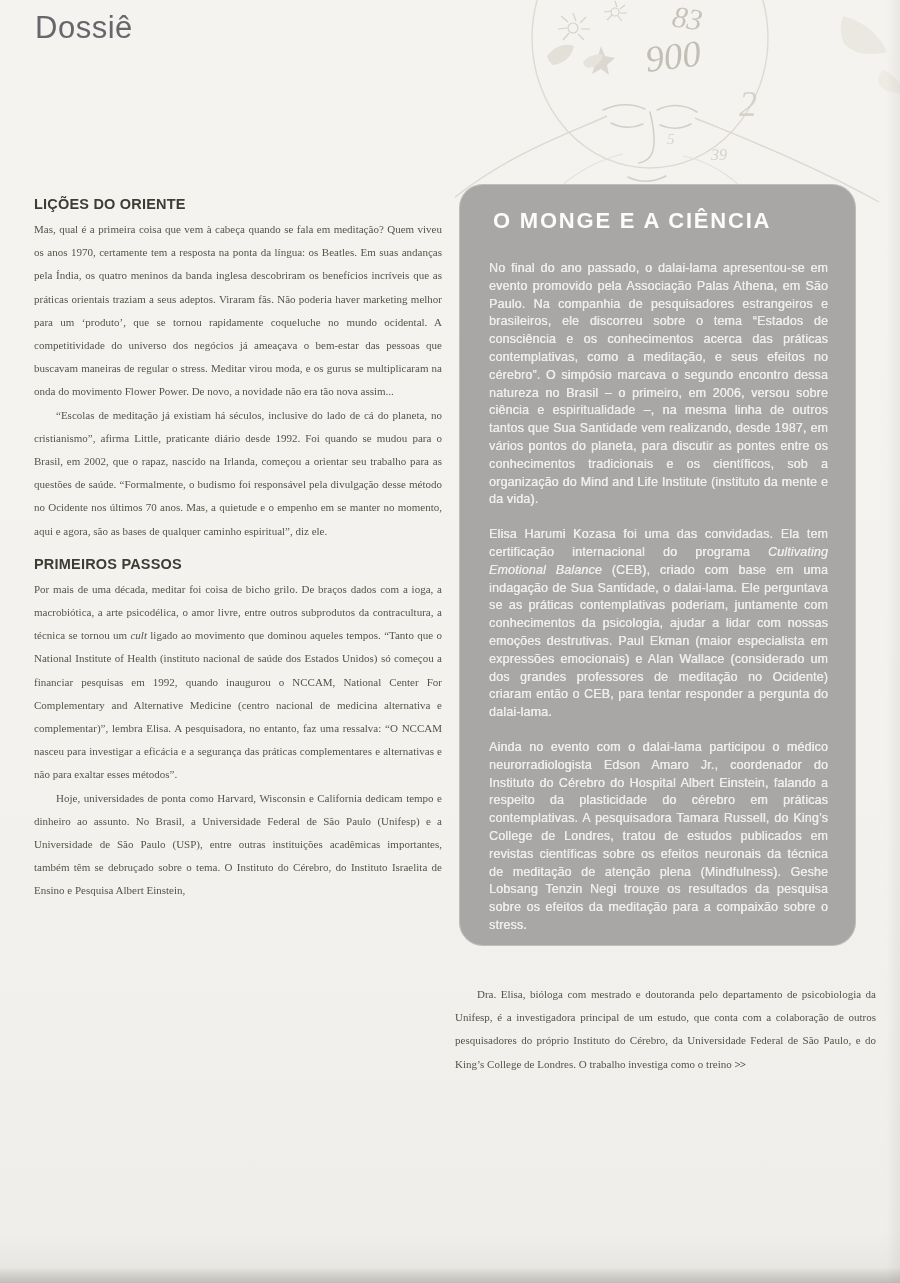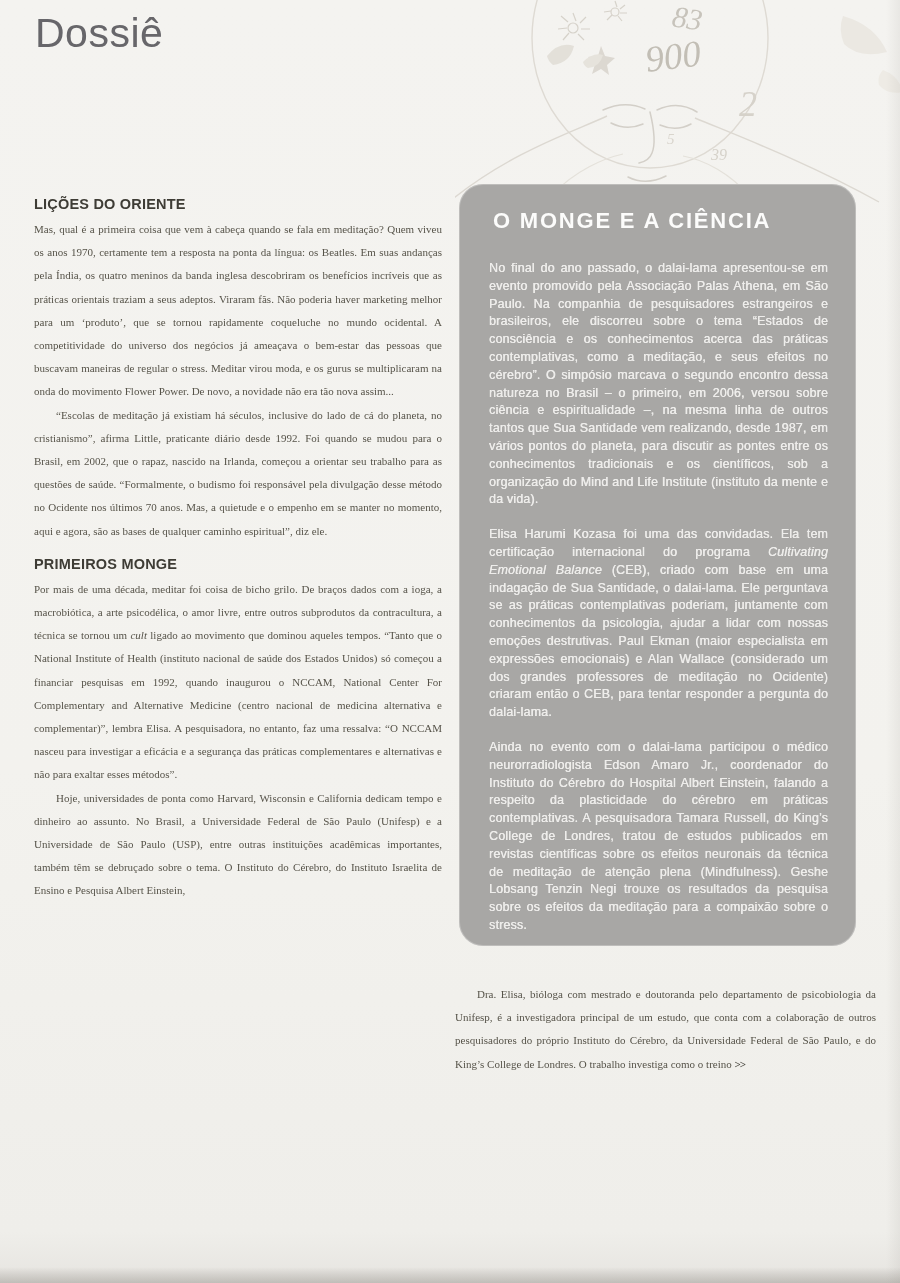--- a/index.html
+++ b/index.html
@@ -11,21 +11,21 @@
     font-family: "Liberation Sans", sans-serif;
     overflow: hidden;
     color: #565349;
   }
   .bg-illustration {
     position: absolute; left: 455px; top: 0; width: 445px; height: 205px;
     z-index: 0; pointer-events: none;
   }
   .kicker {
     position: absolute; left: 35px; top: 10px;
-    font-size: 41px; letter-spacing: 0.5px; color: #67666a;
+    font-size: 31px; letter-spacing: 0.5px; color: #67666a;
     z-index: 2;
   }
   .left-col { position: absolute; left: 34px; top: 188px; width: 408px; z-index: 2; }
   .right-col { position: absolute; left: 455px; top: 983px; width: 421px; z-index: 2; }
   h3.section-heading {
     font-family: "Liberation Sans", sans-serif;
     font-size: 14.5px; font-weight: bold; color: #3e3c35;
     letter-spacing: 0.2px; margin: 8px 0 6px 0;
   }
   h3.mt { margin-top: 13px; }
@@ -122,21 +122,21 @@
     <path d="M 428 70 q 16 6 20 22 q -16 3 -24 -7 q -2 -9 4 -15 z" fill="#eeebe5"></path>
   </svg>
 
   <div class="kicker">Dossiê</div>
 
   <div class="left-col">
     <h3 class="section-heading">LIÇÕES DO ORIENTE</h3>
     <p class="serif">Mas, qual é a primeira coisa que vem à cabeça quando se fala em meditação? Quem viveu os anos 1970, certamente tem a resposta na ponta da língua: os Beatles. Em suas andanças pela Índia, os quatro meninos da banda inglesa descobriram os benefícios incríveis que as práticas orientais traziam a seus adeptos. Viraram fãs. Não poderia haver marketing melhor para um ‘produto’, que se tornou rapidamente coqueluche no mundo ocidental. A competitividade do universo dos negócios já ameaçava o bem-estar das pessoas que buscavam maneiras de regular o stress. Meditar virou moda, e os gurus se multiplicaram na onda do movimento Flower Power. De novo, a novidade não era tão nova assim...</p>
     <p class="serif indent">“Escolas de meditação já existiam há séculos, inclusive do lado de cá do planeta, no cristianismo”, afirma Little, praticante diário desde 1992. Foi quando se mudou para o Brasil, em 2002, que o rapaz, nascido na Irlanda, começou a orientar seu trabalho para as questões de saúde. “Formalmente, o budismo foi responsável pela divulgação desse método no Ocidente nos últimos 70 anos. Mas, a quietude e o empenho em se manter no momento, aqui e agora, são as bases de qualquer caminho espiritual”, diz ele.</p>
 
-    <h3 class="section-heading mt">PRIMEIROS MONGE</h3>
+    <h3 class="section-heading mt">PRIMEIROS PASSOS</h3>
     <p class="serif"><span>Por mais de uma década, meditar foi coisa de bicho grilo. De braços dados com a ioga, a macrobiótica, a arte psicodélica, o amor livre, entre outros subprodutos da contracultura, a técnica se tornou um </span><i>cult</i><span> ligado ao movimento que dominou aqueles tempos. “Tanto que o National Institute of Health (instituto nacional de saúde dos Estados Unidos) só começou a financiar pesquisas em 1992, quando inaugurou o NCCAM, National Center For Complementary and Alternative Medicine (centro nacional de medicina alternativa e complementar)”, lembra Elisa. A pesquisadora, no entanto, faz uma ressalva: “O NCCAM nasceu para investigar a eficácia e a segurança das práticas complementares e alternativas e não para exaltar esses métodos”.</span></p>
     <p class="serif indent">Hoje, universidades de ponta como Harvard, Wisconsin e California dedicam tempo e dinheiro ao assunto. No Brasil, a Universidade Federal de São Paulo (Unifesp) e a Universidade de São Paulo (USP), entre outras instituições acadêmicas importantes, também têm se debruçado sobre o tema. O Instituto do Cérebro, do Instituto Israelita de Ensino e Pesquisa Albert Einstein,</p>
   </div>
 
   <div class="monk-box">
     <div class="box-title">O MONGE E A CIÊNCIA</div>
     <p class="box-p">No final do ano passado, o dalai-lama apresentou-se em evento promovido pela Associação Palas Athena, em São Paulo. Na companhia de pesquisadores estrangeiros e brasileiros, ele discorreu sobre o tema “Estados de consciência e os conhecimentos acerca das práticas contemplativas, como a meditação, e seus efeitos no cérebro”. O simpósio marcava o segundo encontro dessa natureza no Brasil – o primeiro, em 2006, versou sobre ciência e espiritualidade –, na mesma linha de outros tantos que Sua Santidade vem realizando, desde 1987, em vários pontos do planeta, para discutir as pontes entre os conhecimentos tradicionais e os científicos, sob a organização do Mind and Life Institute (instituto da mente e da vida).</p>
     <p class="box-p"><span>Elisa Harumi Kozasa foi uma das convidadas. Ela tem certificação internacional do programa </span><i>Cultivating Emotional Balance</i><span> (CEB), criado com base em uma indagação de Sua Santidade, o dalai-lama. Ele perguntava se as práticas contemplativas poderiam, juntamente com conhecimentos da psicologia, ajudar a lidar com nossas emoções destrutivas. Paul Ekman (maior especialista em expressões emocionais) e Alan Wallace (considerado um dos grandes professores de meditação no Ocidente) criaram então o CEB, para tentar responder a pergunta do dalai-lama.</span></p>
     <p class="box-p">Ainda no evento com o dalai-lama participou o médico neurorradiologista Edson Amaro Jr., coordenador do Instituto do Cérebro do Hospital Albert Einstein, falando a respeito da plasticidade do cérebro em práticas contemplativas. A pesquisadora Tamara Russell, do King’s College de Londres, tratou de estudos publicados em revistas científicas sobre os efeitos neuronais da técnica de meditação de atenção plena (Mindfulness). Geshe Lobsang Tenzin Negi trouxe os resultados da pesquisa sobre os efeitos da meditação para a compaixão sobre o stress.</p>
   </div>

